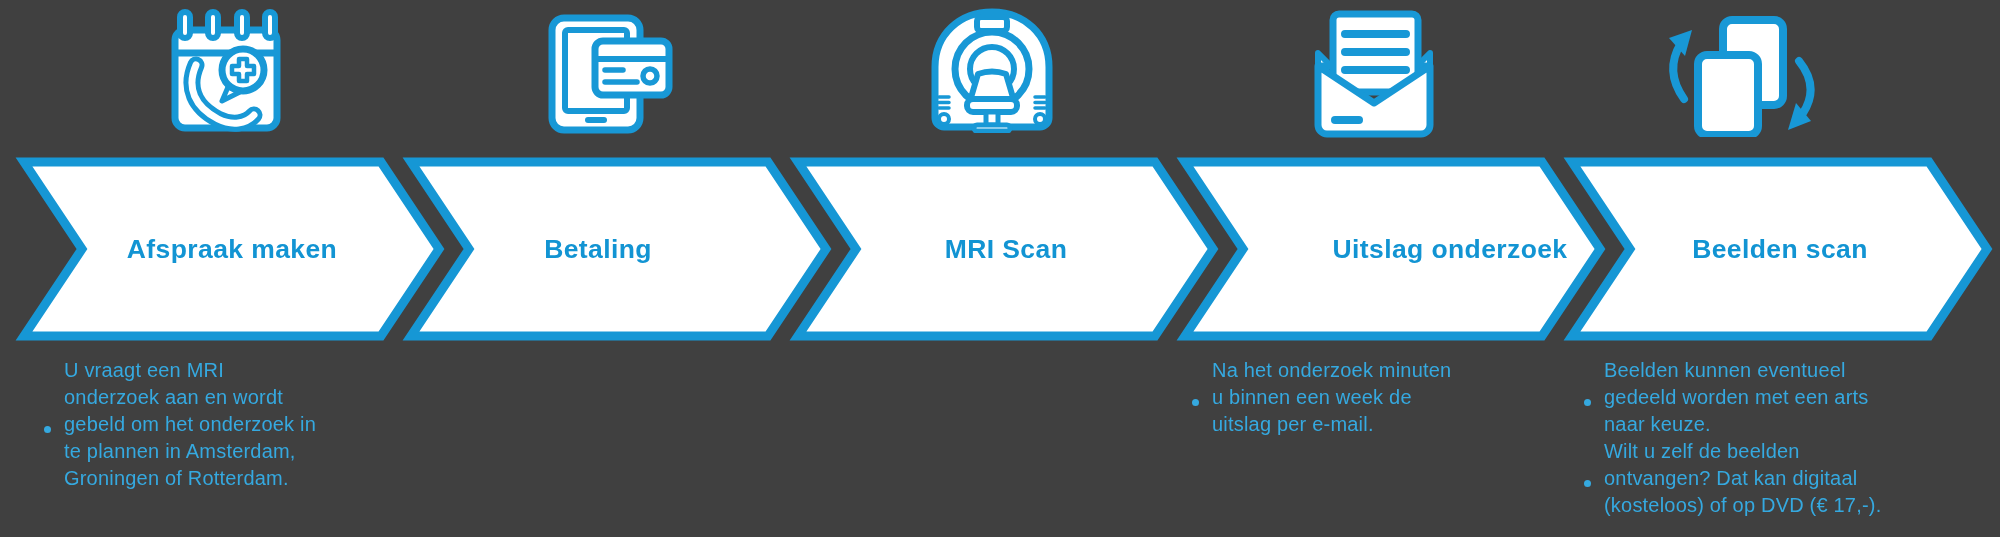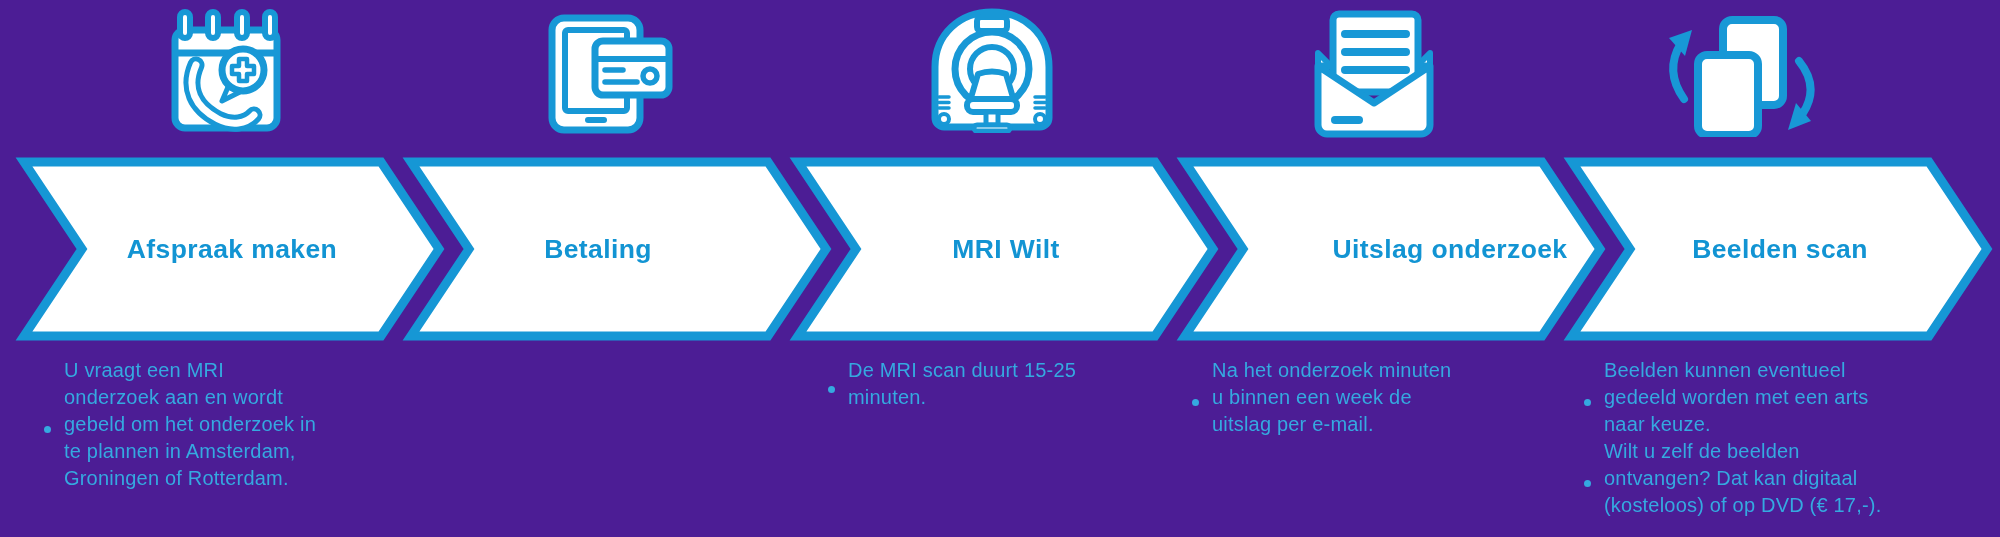--- a/index.html
+++ b/index.html
@@ -1,17 +1,17 @@
 <!DOCTYPE html>
 <html><head>
 <meta charset="utf-8">
 <style>
   html,body{margin:0;padding:0;background:#fff;}
   #stage{
-    position:relative;width:2000px;height:537px;background:#4c1d95;overflow:hidden;
+    position:relative;width:2000px;height:537px;background:#404040;overflow:hidden;
     font-family:"Liberation Sans",sans-serif;
   }
   .chevron-svg{position:absolute;left:0;top:150px;}
   .chevron{fill:#ffffff;stroke:#1697d5;stroke-width:9;stroke-linejoin:miter;}
   .step-title{
     position:absolute;top:229px;height:40px;line-height:40px;width:300px;
     text-align:center;font-size:26.5px;font-weight:700;color:#1294d3;
     letter-spacing:.4px;white-space:nowrap;
   }
   .icon{position:absolute;}
@@ -36,21 +36,21 @@
   <svg class="chevron-svg" width="2000" height="200" viewBox="0 0 2000 200">
     <polygon class="chevron" points="24,12 381,12 439,99 381,186 24,186 82,99"></polygon>
     <polygon class="chevron" points="411,12 768,12 826,99 768,186 411,186 469,99"></polygon>
     <polygon class="chevron" points="798,12 1155,12 1213,99 1155,186 798,186 856,99"></polygon>
     <polygon class="chevron" points="1185,12 1542,12 1600,99 1542,186 1185,186 1243,99"></polygon>
     <polygon class="chevron" points="1572,12 1929,12 1987,99 1929,186 1572,186 1630,99"></polygon>
   </svg>
 
   <div class="step-title" style="left:82px">Afspraak maken</div>
   <div class="step-title" style="left:448px">Betaling</div>
-  <div class="step-title" style="left:856px">MRI Wilt</div>
+  <div class="step-title" style="left:856px">MRI Scan</div>
   <div class="step-title" style="left:1300px">Uitslag onderzoek</div>
   <div class="step-title" style="left:1630px">Beelden scan</div>
 
   <svg class="icon" style="left:161px;top:8px" width="130" height="128" viewBox="0 0 130 128">
     <rect class="st" x="14" y="22" width="102" height="98" rx="10" stroke-width="7"></rect>
     <path class="st-n" d="M 14,45 H 116" stroke-width="7"></path>
     <rect class="st" x="19" y="4" width="10" height="26" rx="5" stroke-width="6"></rect>
     <rect class="st" x="47" y="4" width="10" height="26" rx="5" stroke-width="6"></rect>
     <rect class="st" x="76" y="4" width="10" height="26" rx="5" stroke-width="6"></rect>
     <rect class="st" x="104" y="4" width="10" height="26" rx="5" stroke-width="6"></rect>
@@ -111,27 +111,20 @@
       <span class="dot"></span>
       <span class="btext">U vraagt een MRI
 onderzoek aan en wordt
 gebeld om het onderzoek in
 te plannen in Amsterdam,
 Groningen of Rotterdam.</span>
     </li>
   </ul>
 
 
-  <ul class="bullets" style="left:828px">
-    <li>
-      <span class="dot"></span>
-      <span class="btext">De MRI scan duurt 15-25
-minuten.</span>
-    </li>
-  </ul>
 
   <ul class="bullets" style="left:1192px">
     <li>
       <span class="dot"></span>
       <span class="btext">Na het onderzoek minuten
 u binnen een week de
 uitslag per e-mail.</span>
     </li>
   </ul>
 

